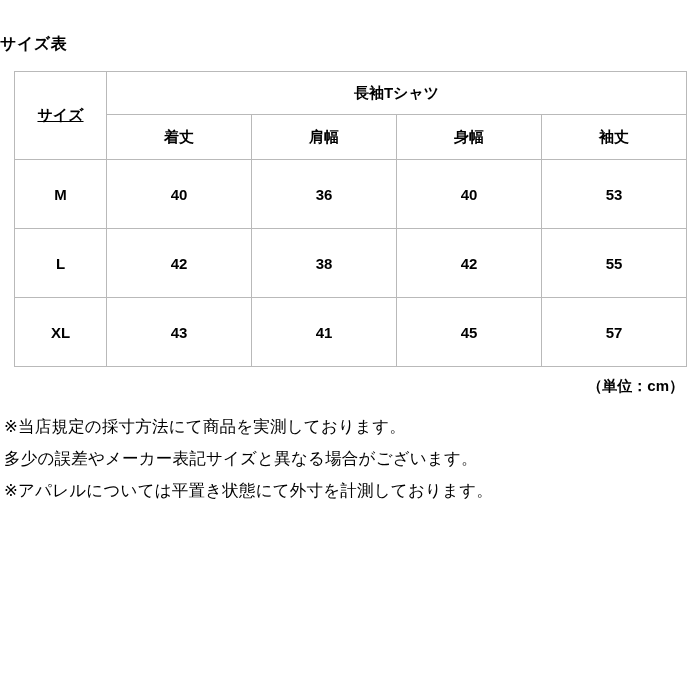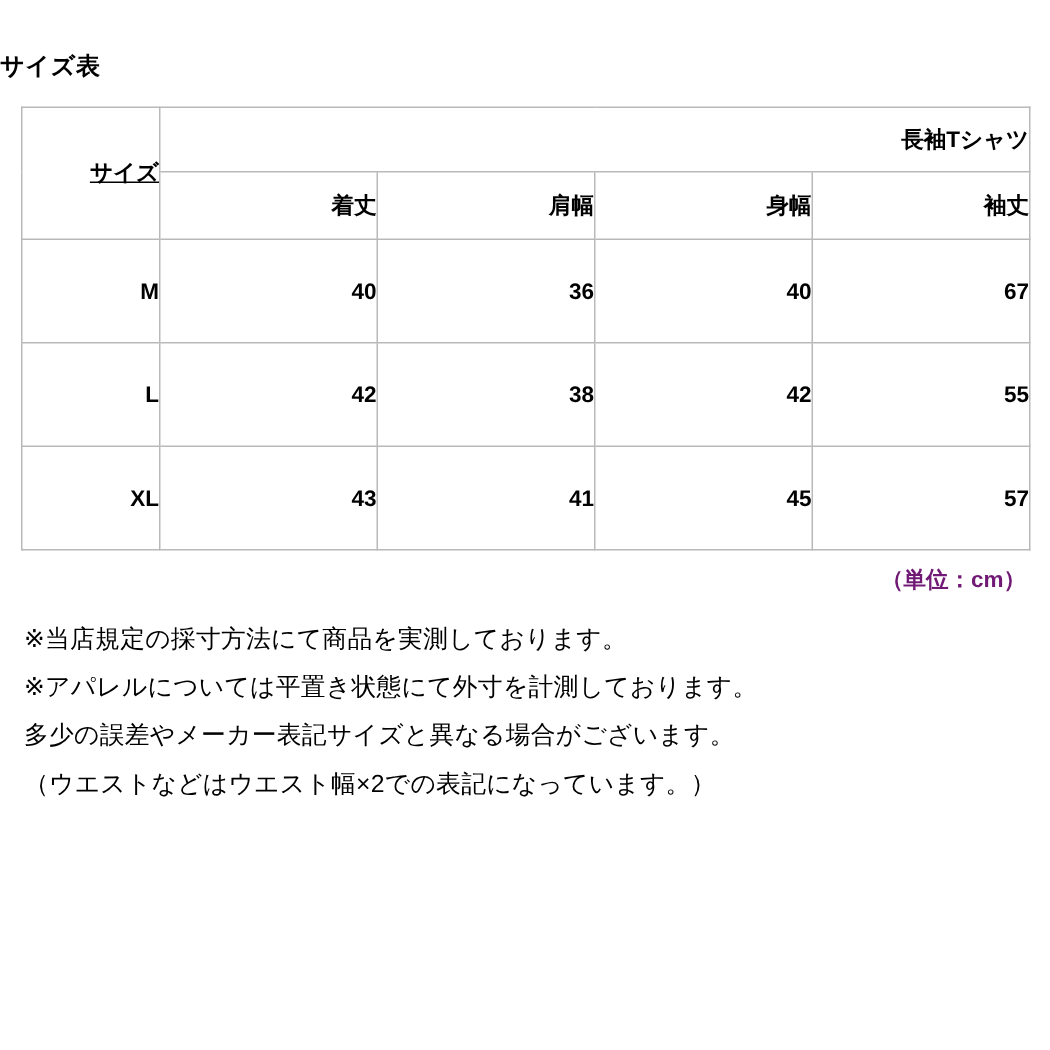--- a/index.html
+++ b/index.html
@@ -32,21 +32,21 @@
     margin: 16px 14px 0 14px;
   }
   table.size-table {
     width: 672px;
     border-collapse: collapse;
     table-layout: fixed;
   }
   table.size-table td,
   table.size-table th {
     border: 1px solid #b9b9b9;
-    text-align: right;
+    text-align: center;
     vertical-align: middle;
     font-weight: bold;
     color: #000000;
     font-size: 15px;
     padding: 0;
   }
   .col-size { width: 92px; }
   .col-data { width: 145px; }
 
   .row-head-1 td { height: 42px; }
@@ -67,24 +67,24 @@
     font-size: 15px;
   }
   .cell-row-label {
     font-size: 15px;
   }
   .unit {
     text-align: right;
     font-size: 15px;
     font-weight: bold;
     margin: 10px 16px 0 0;
-    color: #701a75;
+    color: #000000;
   }
   .notes {
-    margin: 14px 16px 0 16px;
+    margin: 14px 16px 0 4px;
   }
   .note-line {
     font-size: 16.5px;
     line-height: 1.95;
     color: #000000;
     letter-spacing: 0.2px;
     white-space: nowrap;
   }
 </style>
 </head>
@@ -113,21 +113,21 @@
           <td class="cell-sub">肩幅</td>
           <td class="cell-sub">身幅</td>
           <td class="cell-sub">袖丈</td>
         </tr>
 
         <tr class="row-body">
           <td class="cell-row-label">M</td>
           <td class="cell-val">40</td>
           <td class="cell-val">36</td>
           <td class="cell-val">40</td>
-          <td class="cell-val">67</td>
+          <td class="cell-val">53</td>
         </tr>
 
         <tr class="row-body">
           <td class="cell-row-label">L</td>
           <td class="cell-val">42</td>
           <td class="cell-val">38</td>
           <td class="cell-val">42</td>
           <td class="cell-val">55</td>
         </tr>
 
@@ -139,18 +139,17 @@
           <td class="cell-val">57</td>
         </tr>
       </tbody>
     </table>
   </div>
 
   <div class="unit">（単位：cm）</div>
 
   <div class="notes">
     <div class="note-line">※当店規定の採寸方法にて商品を実測しております。</div>
+    <div class="note-line">多少の誤差やメーカー表記サイズと異なる場合がございます。</div>
     <div class="note-line">※アパレルについては平置き状態にて外寸を計測しております。</div>
-    <div class="note-line">多少の誤差やメーカー表記サイズと異なる場合がございます。</div>
-    <div class="note-line">（ウエストなどはウエスト幅×2での表記になっています。）</div>
   </div>
 
 </div>
 
 </body></html>

